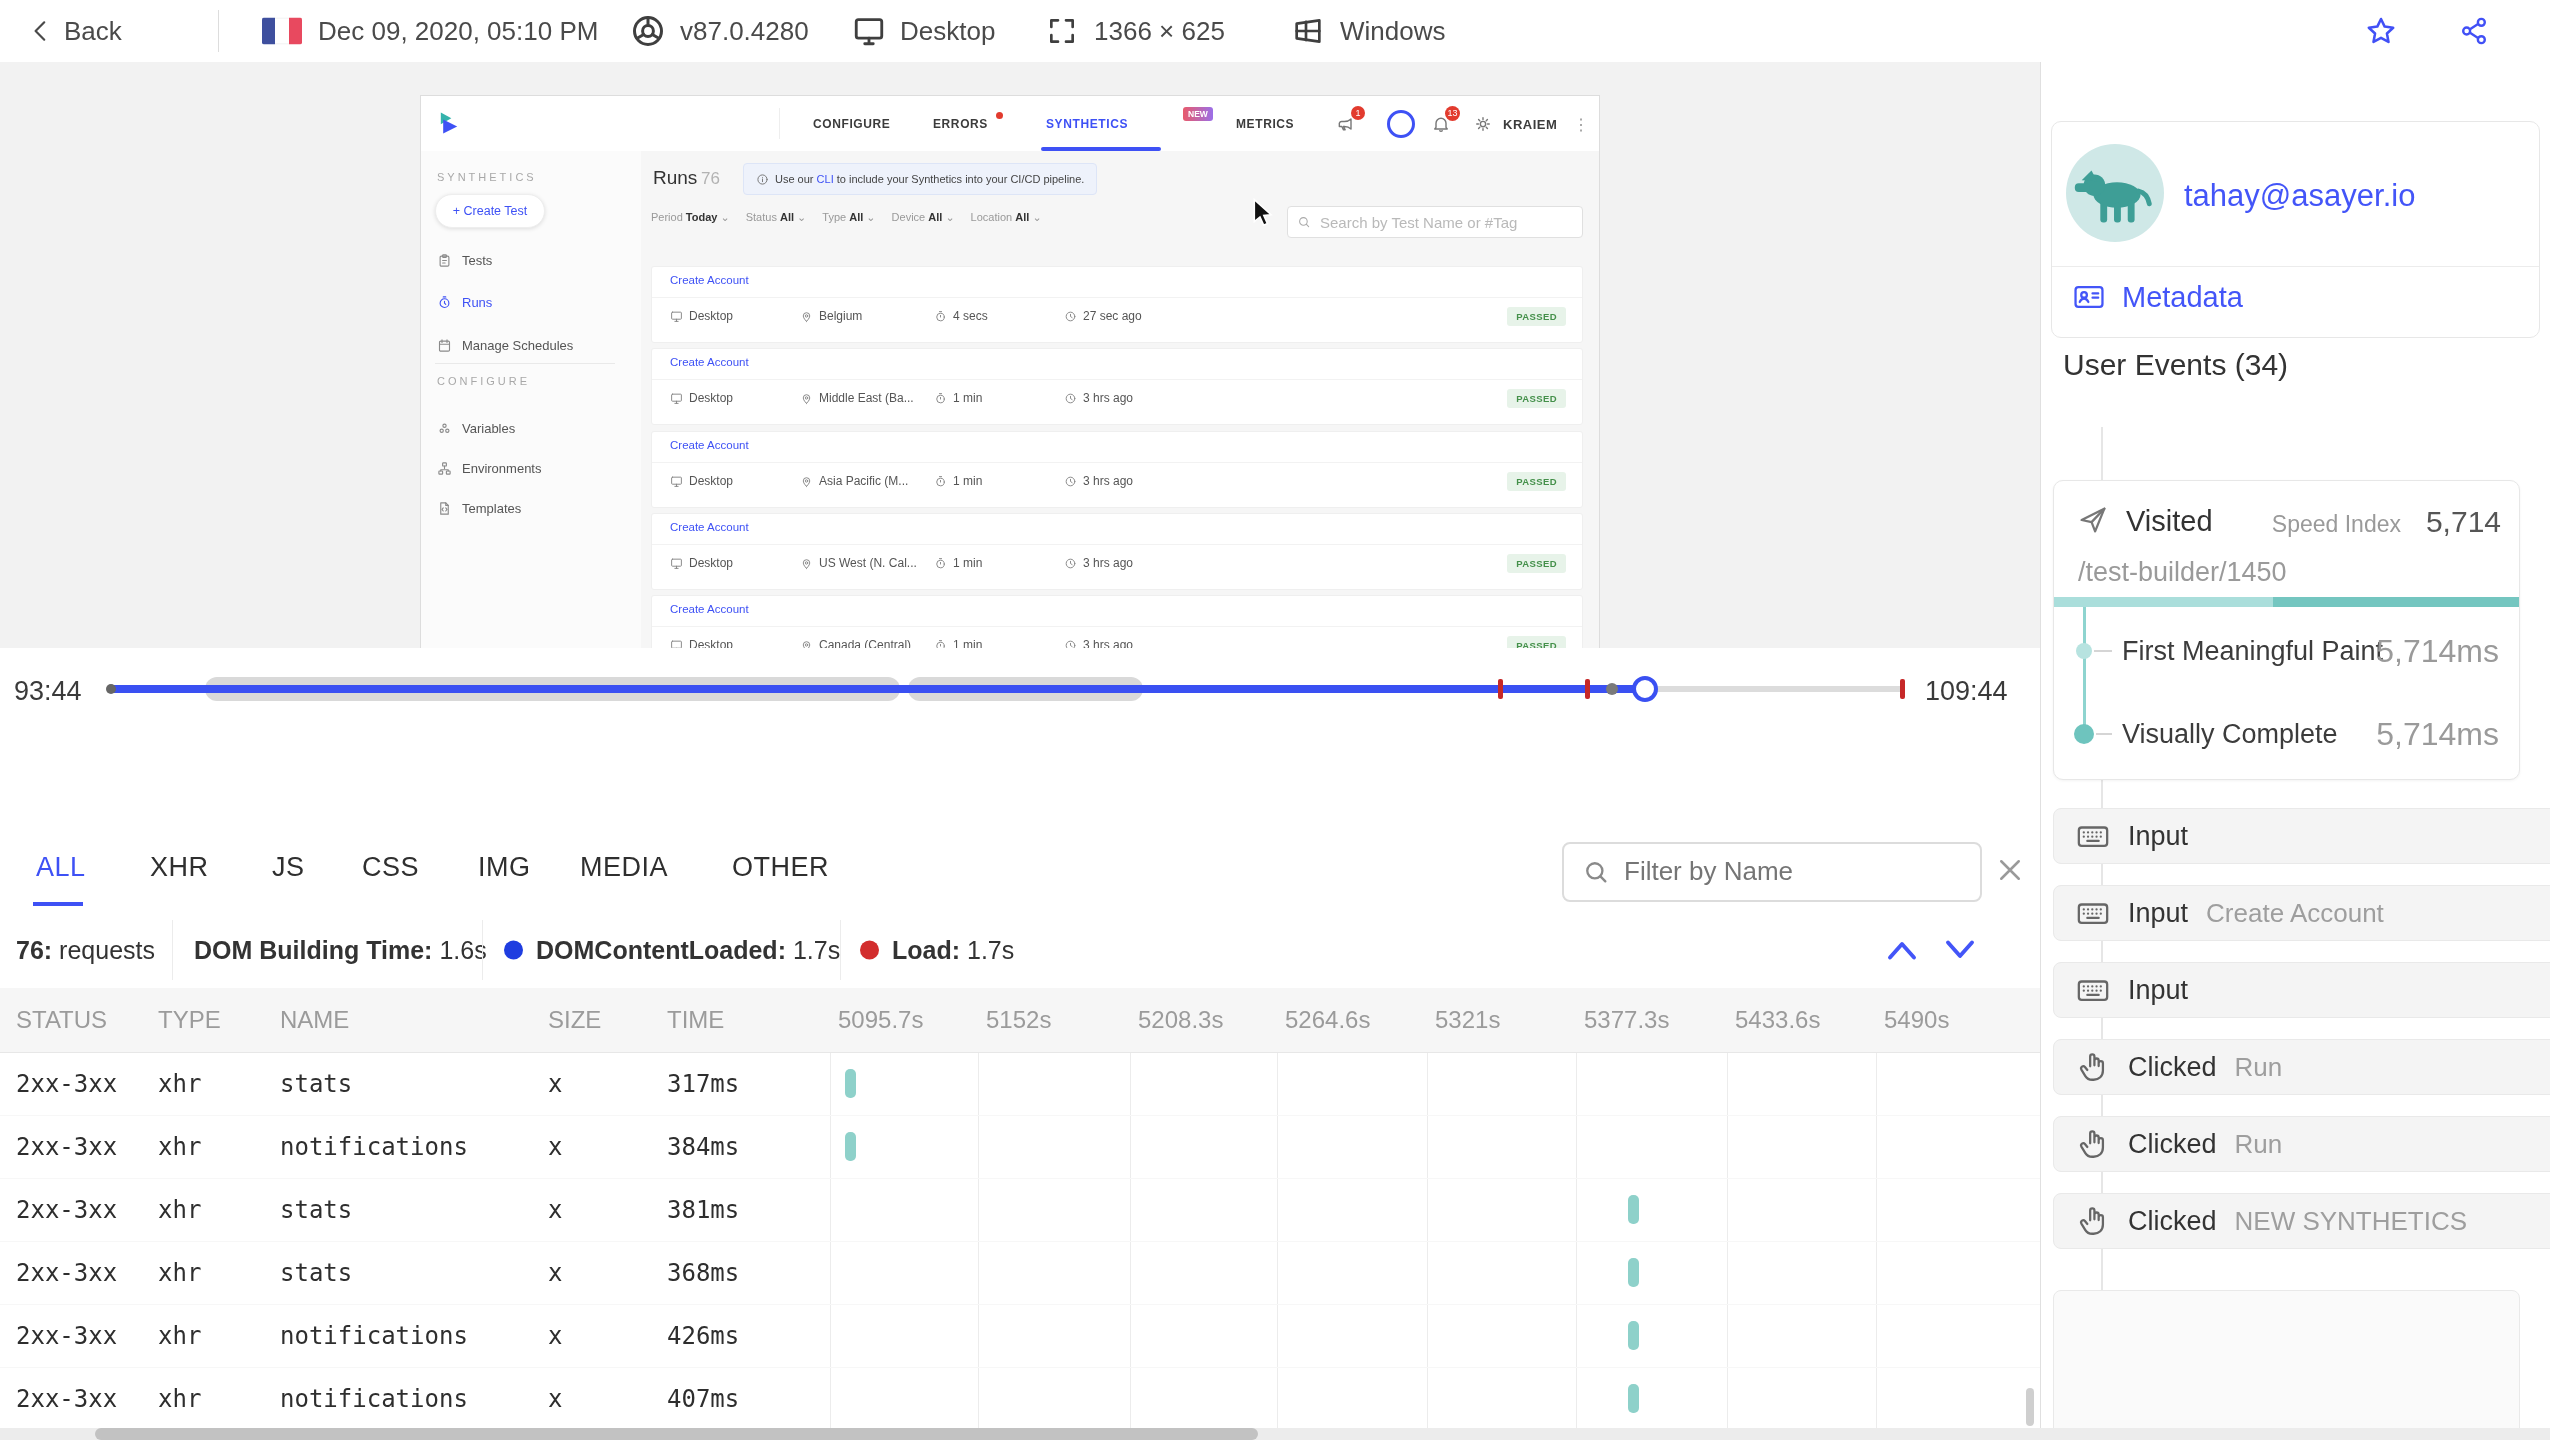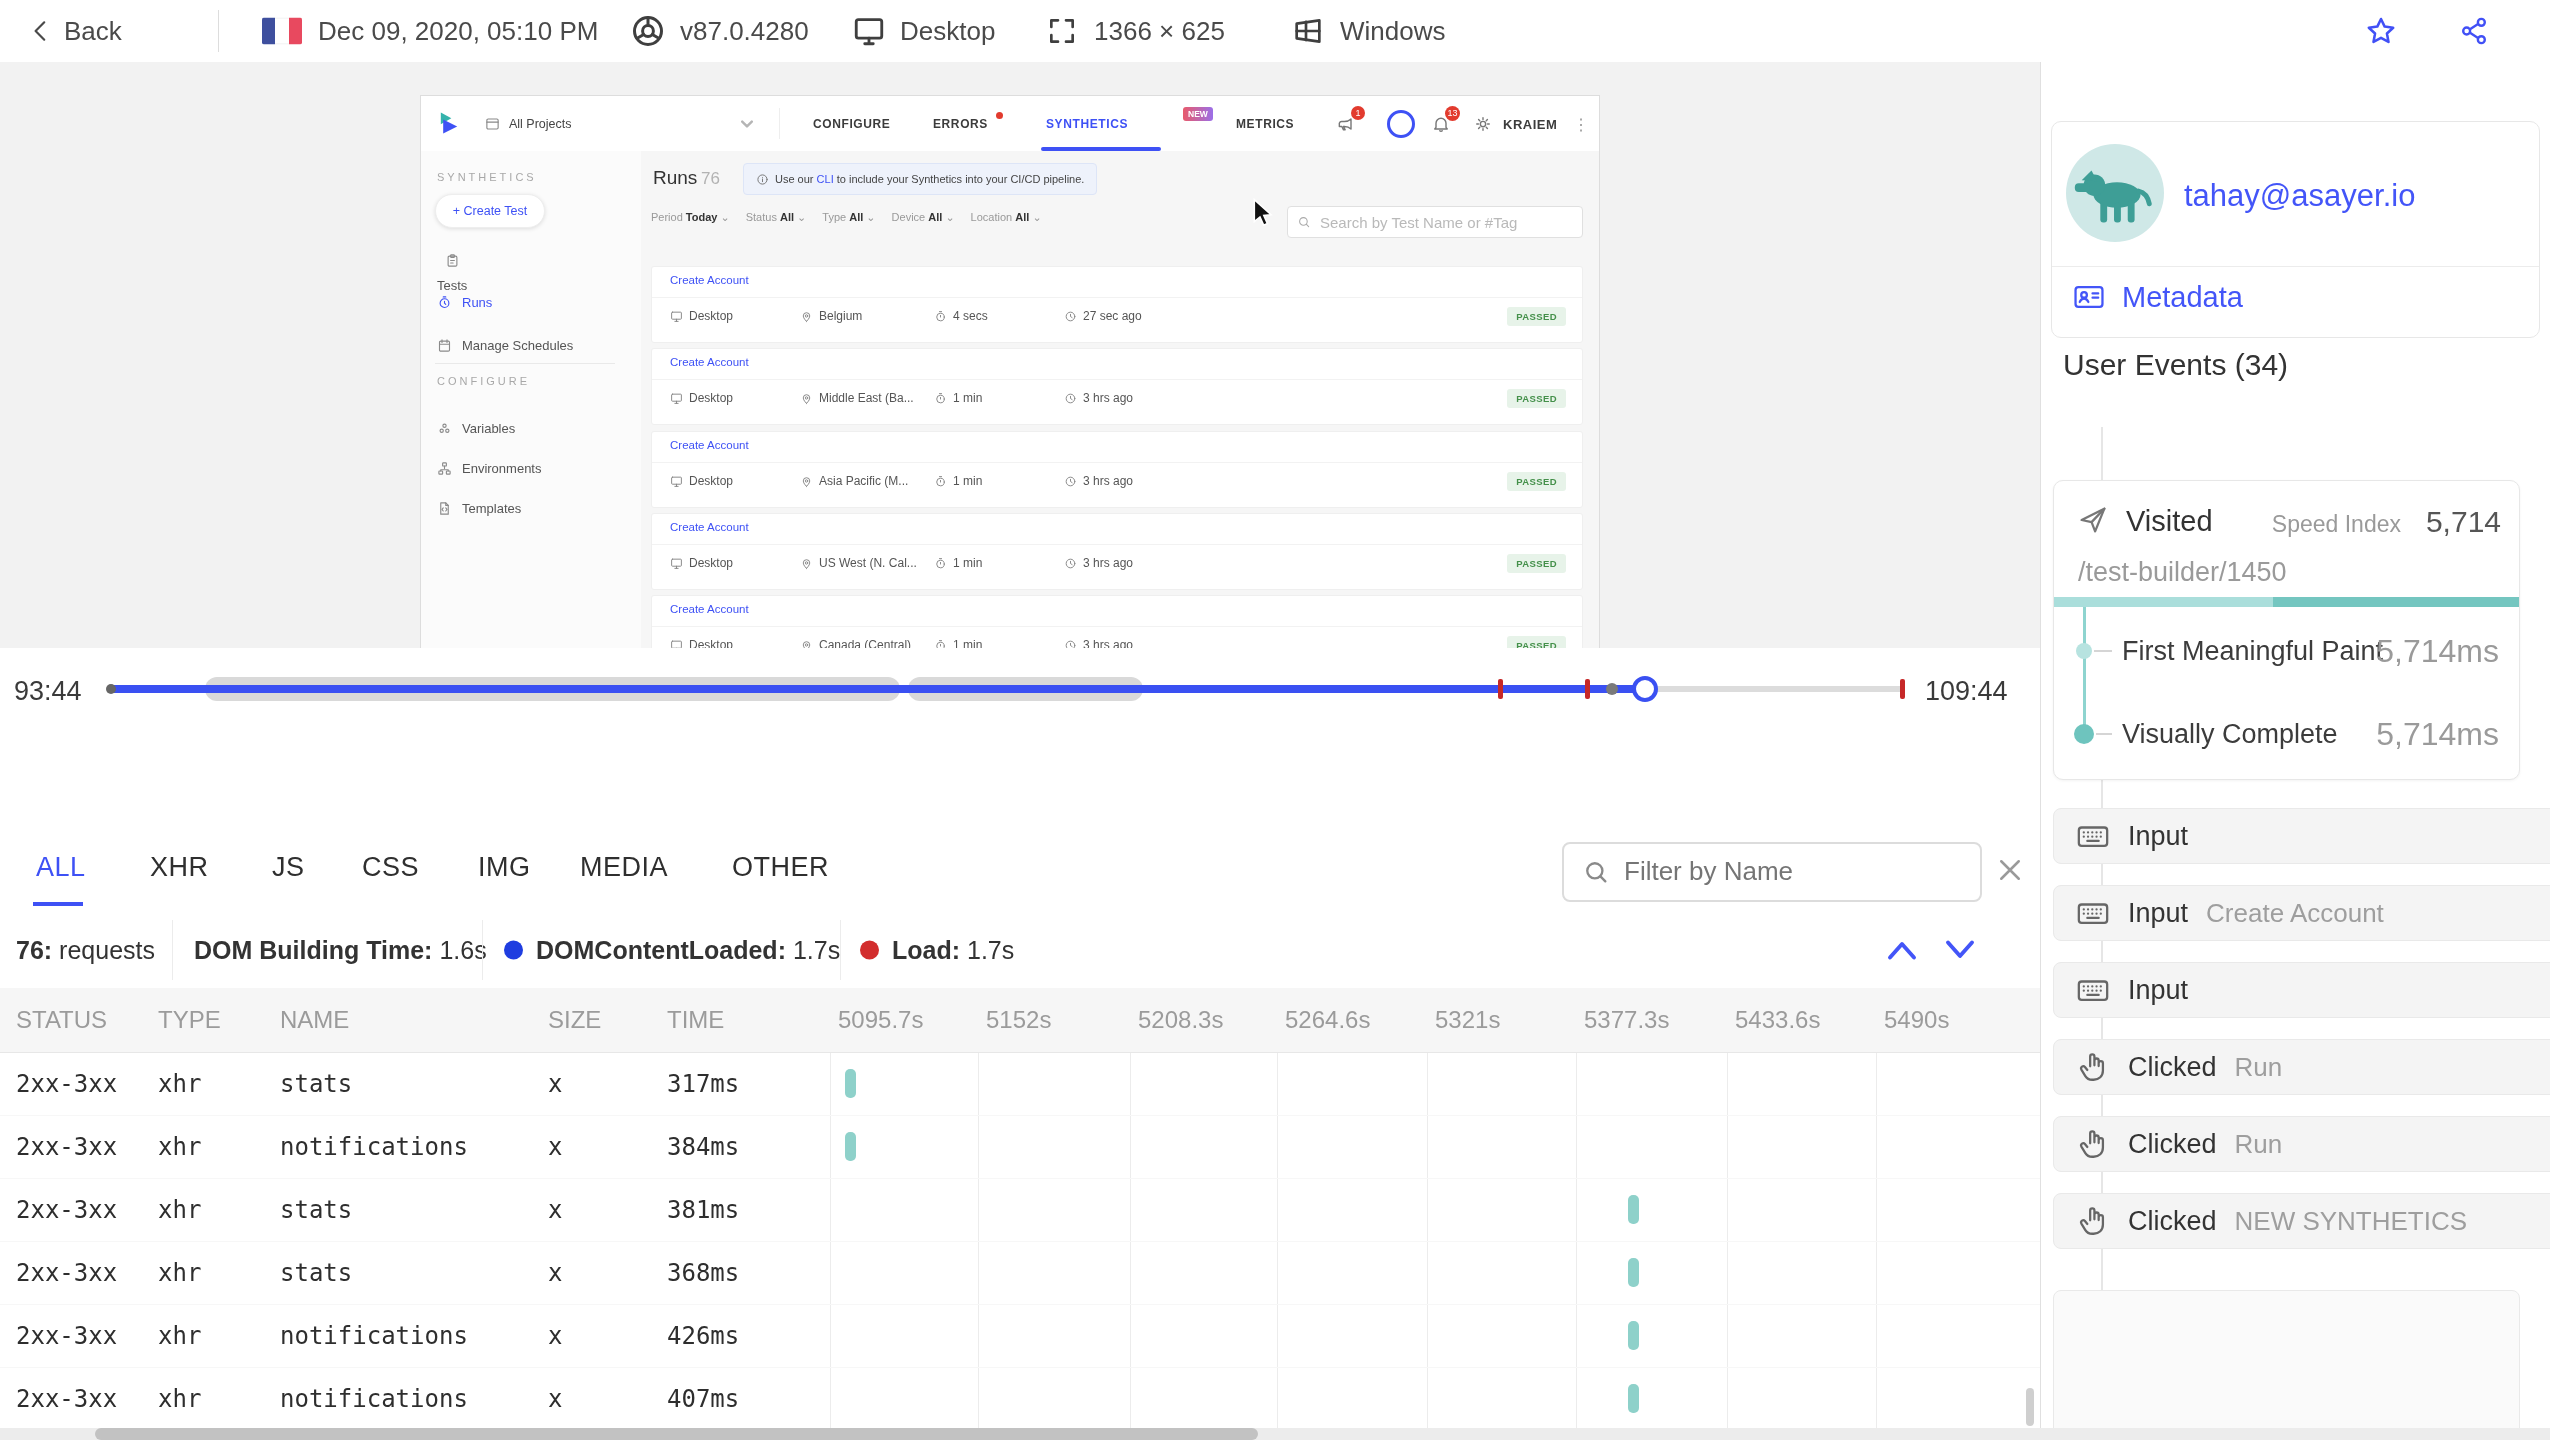--- a/index.html
+++ b/index.html
@@ -110,30 +110,20 @@
   </header>
 
   <div id="stage" class="abs">
     <div id="app" class="abs">
 
       <div id="appnav" class="abs">
         <svg class="abs" style="left:14px;top:13px;" width="28" height="28" viewBox="0 0 24 24">
             <path fill="#35b3ac" d="M5 3l9 5-9 5z"></path>
             <path fill="#3e51f5" d="M7 9l12 6-12 6z"></path>
           </svg>
-        <div class="abs" style="left:52px;top:0;width:296px;height:55px;">
-          <svg class="i abs vc" style="left:12px;color:#888;stroke-width:1.8;" width="15" height="15" viewBox="0 0 24 24">
-              <rect x="3" y="4" width="18" height="16" rx="2"></rect>
-              <path d="M3 9h18"></path>
-            </svg>
-          <span class="abs vc" style="left:36px;font-size:12.5px;color:#444;">All Projects</span>
-          <svg class="i abs vc" style="left:268px;color:#b5b5b5;" width="12" height="8" viewBox="0 0 10 6">
-              <path d="M1 1l4 4 4-4"></path>
-            </svg>
-        </div>
         <div class="abs" style="left:358px;top:12px;height:31px;border-left:1px solid #eee;"></div>
         <span class="navitem abs vc" style="left:392px;">CONFIGURE</span>
         <span class="navitem abs vc" style="left:512px;">ERRORS</span>
         <div class="abs" style="left:575px;top:16px;width:7px;height:7px;border-radius:50%;background:#e23b2e;"></div>
         <span class="navitem abs vc" style="left:625px;color:#3e51f5;">SYNTHETICS</span>
         <span class="abs" style="left:762px;top:11px;font-size:8.5px;font-weight:bold;color:#fff;padding:2px 5px;border-radius:3px;background:linear-gradient(90deg,#e85a6b,#9b6fe8);">NEW</span>
         <div class="abs" style="left:620px;top:51px;width:120px;height:4px;background:#3e51f5;border-radius:2px;"></div>
         <span class="navitem abs vc" style="left:815px;">METRICS</span>
         <svg class="i abs vc" style="left:915px;color:#777;stroke-width:1.7;" width="20" height="20" viewBox="0 0 24 24">
             <path d="M4 11v4h3l2 4h2l-2-4h1c3 0 6 1 8 3V6c-2 2-5 3-8 3H7a3 3 0 0 0-3 2z"></path>
@@ -149,21 +139,21 @@
             <path d="M12 4.5v2M12 17.5v2M4.5 12h2M17.5 12h2M6.7 6.7l1.4 1.4M15.9 15.9l1.4 1.4M17.3 6.7l-1.4 1.4M8.1 15.9l-1.4 1.4"></path>
           </svg>
         <span class="abs vc" style="left:1082px;font-size:13px;font-weight:bold;color:#3c3c3c;letter-spacing:.5px;">KRAIEM</span>
         <span class="abs vc" style="left:1152px;color:#999;font-size:16px;">⋮</span>
       </div>
 
       <div id="appbody" class="abs">
         <div id="appside" class="abs">
           <span class="sidehead" style="top:20px;">SYNTHETICS</span>
           <div class="abs" style="left:14px;top:43px;width:108px;height:32px;background:#fff;border:1px solid #eee;border-radius:17px;box-shadow:0 1px 4px rgba(0,0,0,.12);color:#3e51f5;font-size:12.5px;text-align:center;line-height:32px;">+ Create Test</div>
-          <div class="sideitem" style="top:102px;flex-direction:column;">
+          <div class="sideitem" style="top:102px;">
             <svg class="i" style="stroke-width:1.8;color:#8a8a8a;" width="15" height="15" viewBox="0 0 24 24">
                 <rect x="5" y="5" width="14" height="16" rx="2"></rect>
                 <rect x="9" y="3" width="6" height="4" rx="1"></rect>
                 <path d="M9 12h6M9 16h4"></path>
               </svg>
             <span>Tests</span>
           </div>
           <div class="sideitem" style="top:144px;color:#3e51f5;">
             <svg class="i" style="stroke-width:1.8;" width="15" height="15" viewBox="0 0 24 24">
                 <circle cx="12" cy="13" r="7"></circle>

